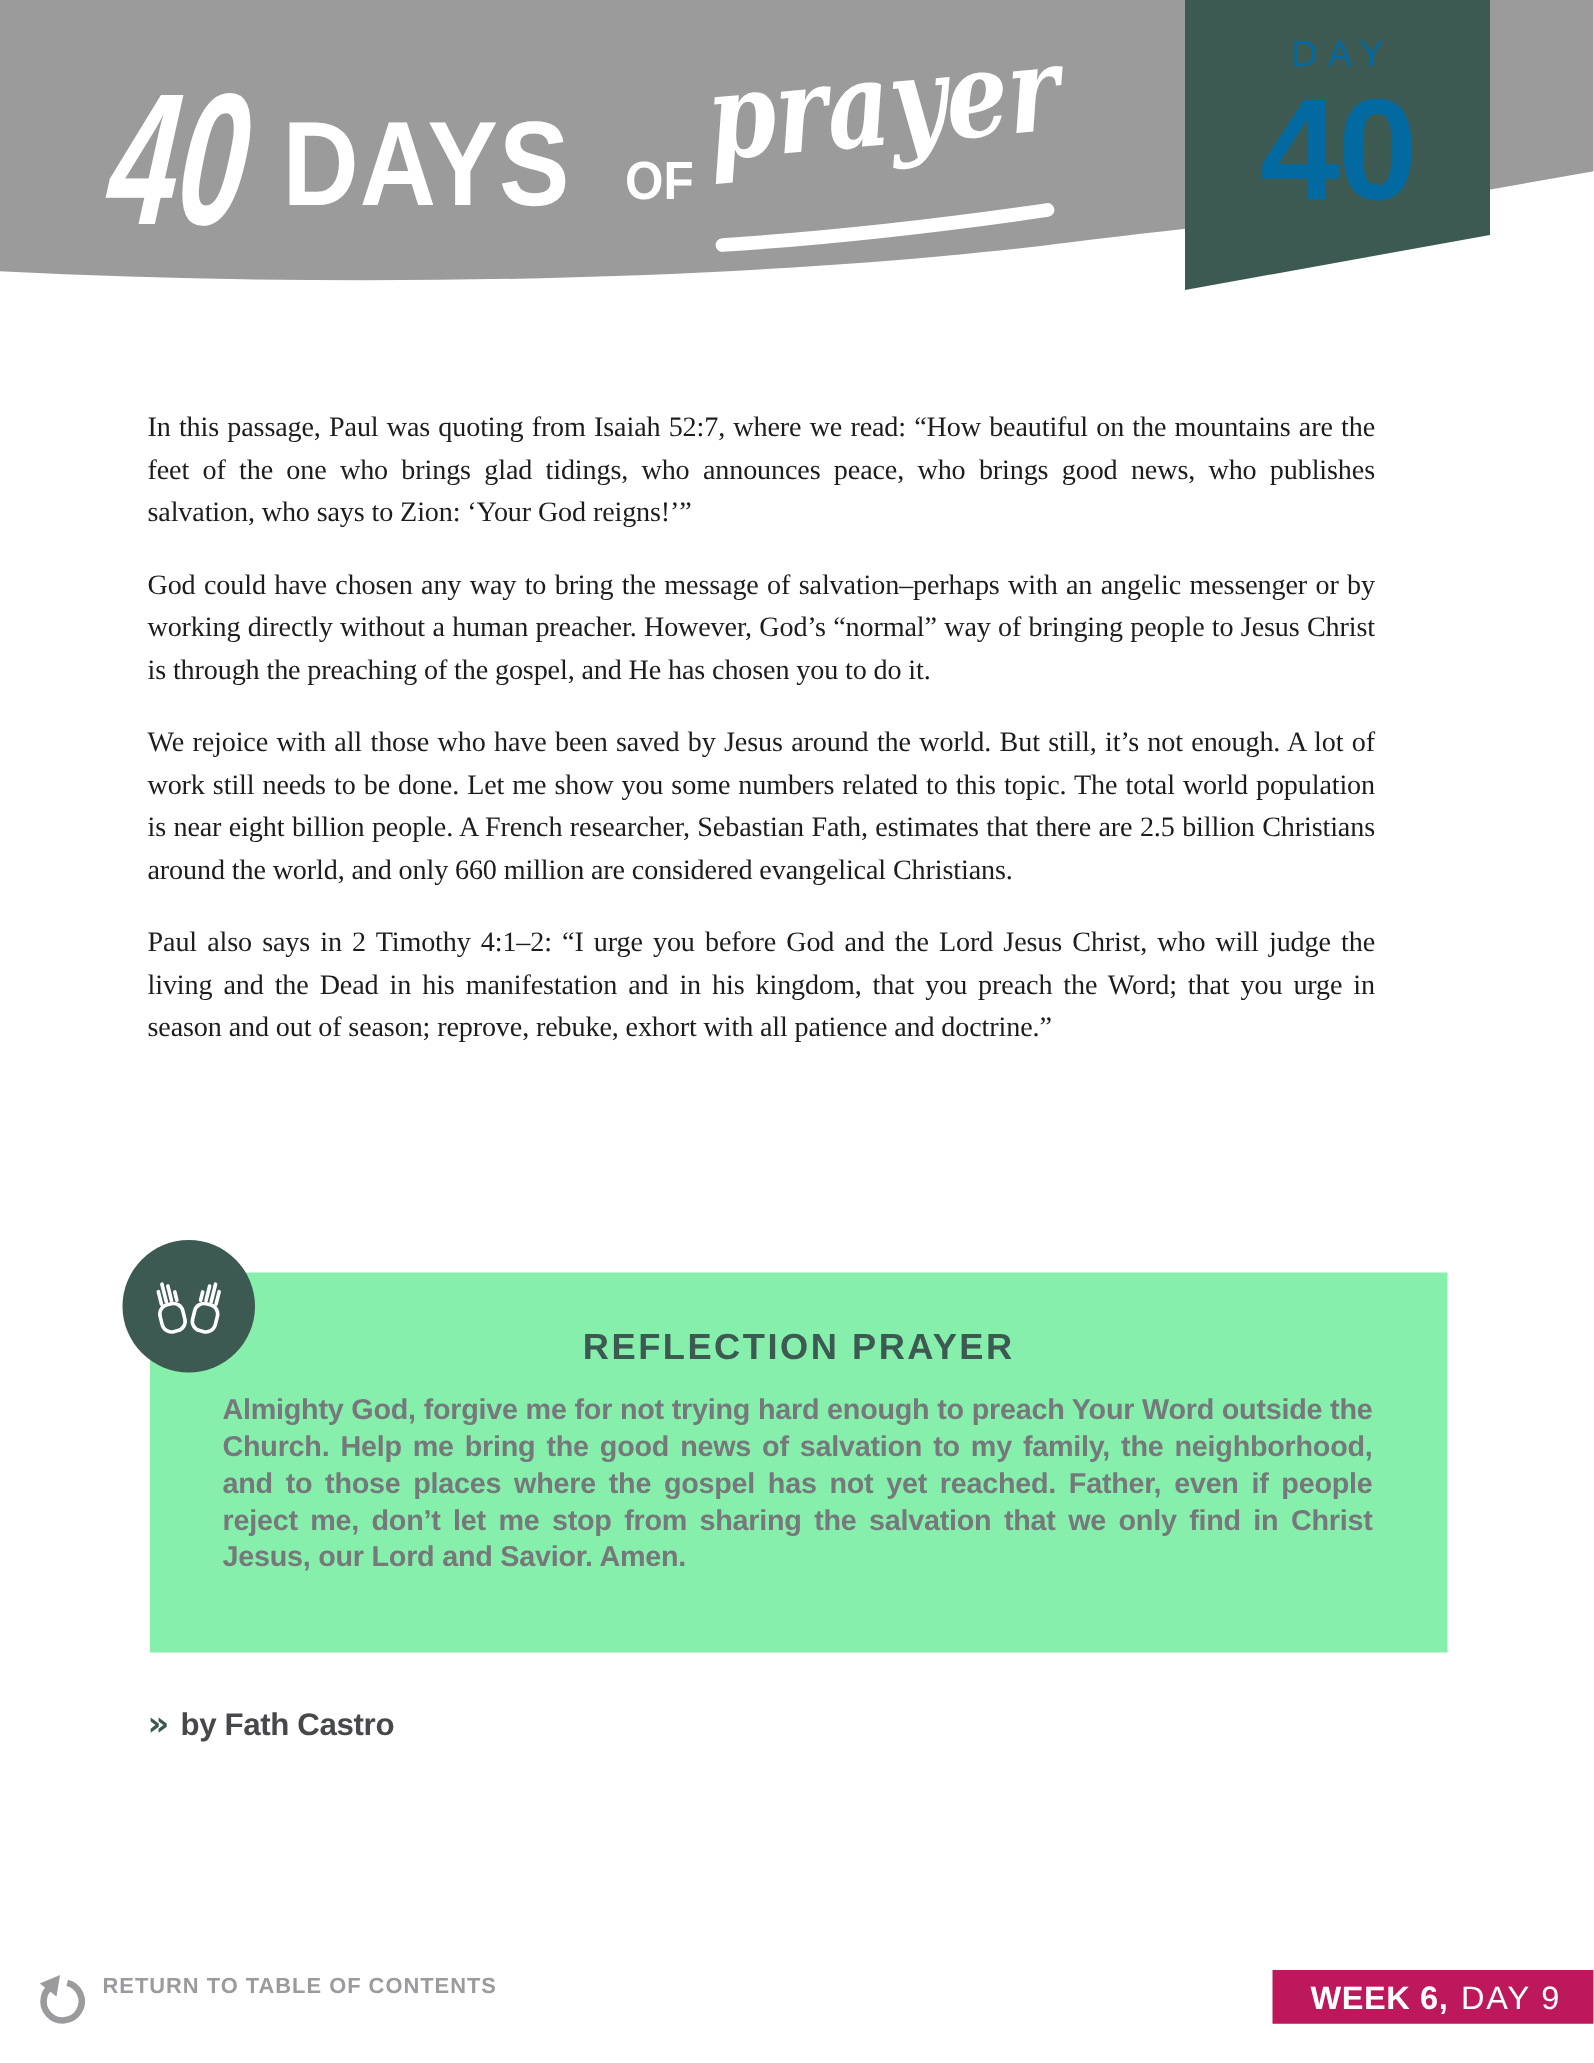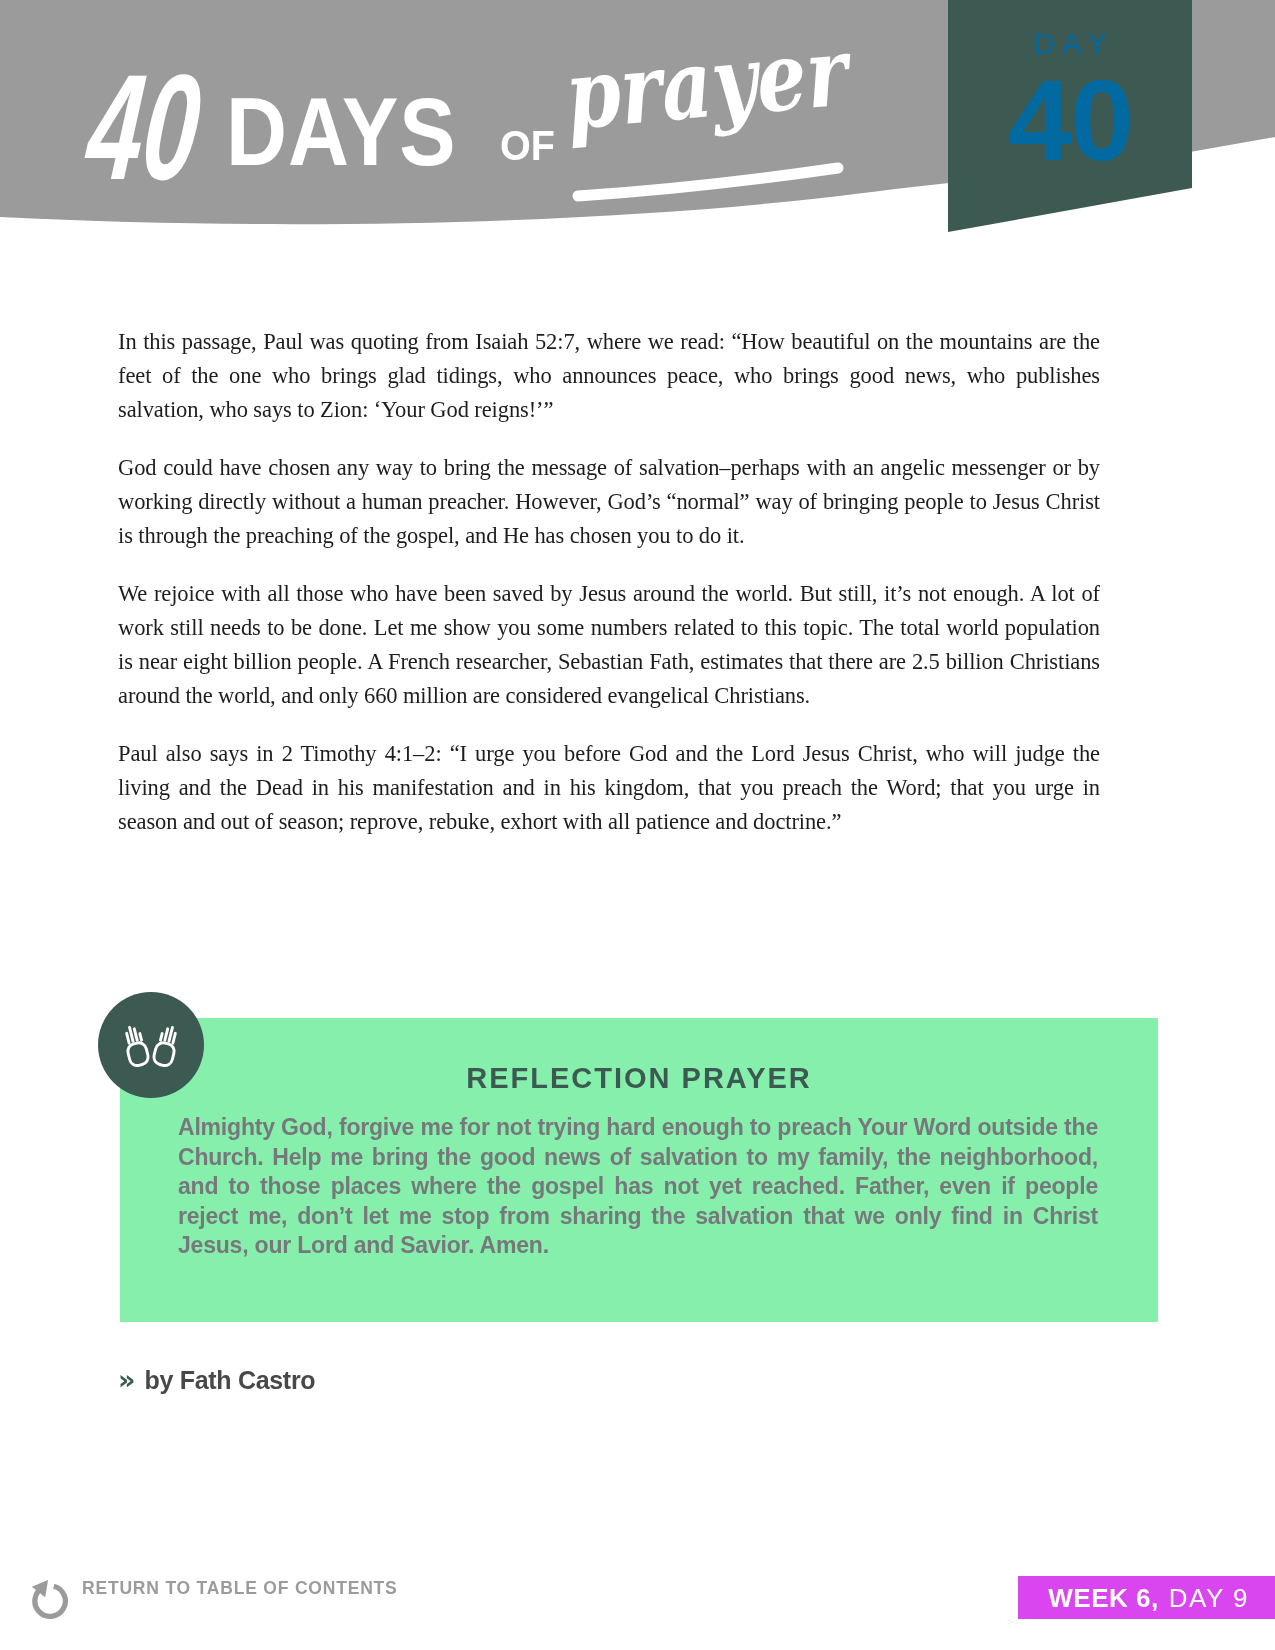--- a/index.html
+++ b/index.html
@@ -93,21 +93,21 @@
     position: absolute; left: 28px; top: 1580px;
     display: flex; gap: 12px;
     text-decoration: none; cursor: pointer;
   }
   .return-label {
     font: 700 17.5px/1 "Liberation Sans", sans-serif;
     color: #9b9b9d; letter-spacing: 0.8px;
   }
   .week-badge {
     position: absolute; right: 0; top: 1576px; height: 43px;
-    background: #d946ef; color: #fff;
+    background: #be185d; color: #fff;
     display: flex; align-items: center; gap: 10px;
     padding: 0 26px 0 30px;
   }
   .week-bold { font: 700 26px/1 "Liberation Sans", sans-serif; letter-spacing: 0.5px; }
   .week-regular { font: 400 26px/1 "Liberation Sans", sans-serif; letter-spacing: 1.5px; }
 </style>
 </head>
 <body>
 
 <div class="page">

